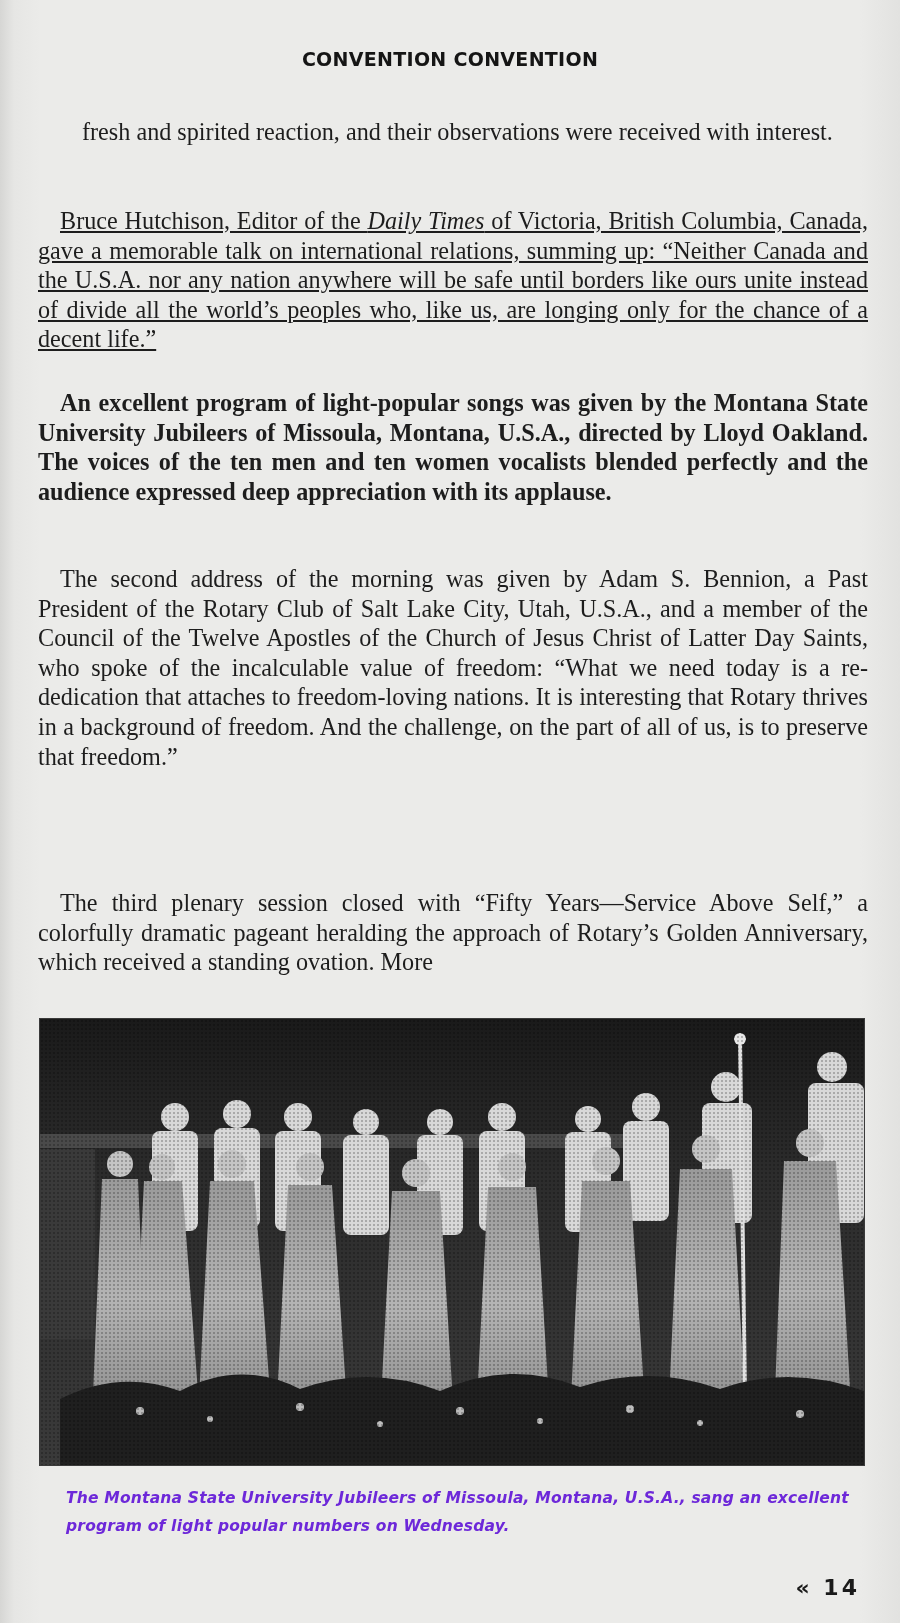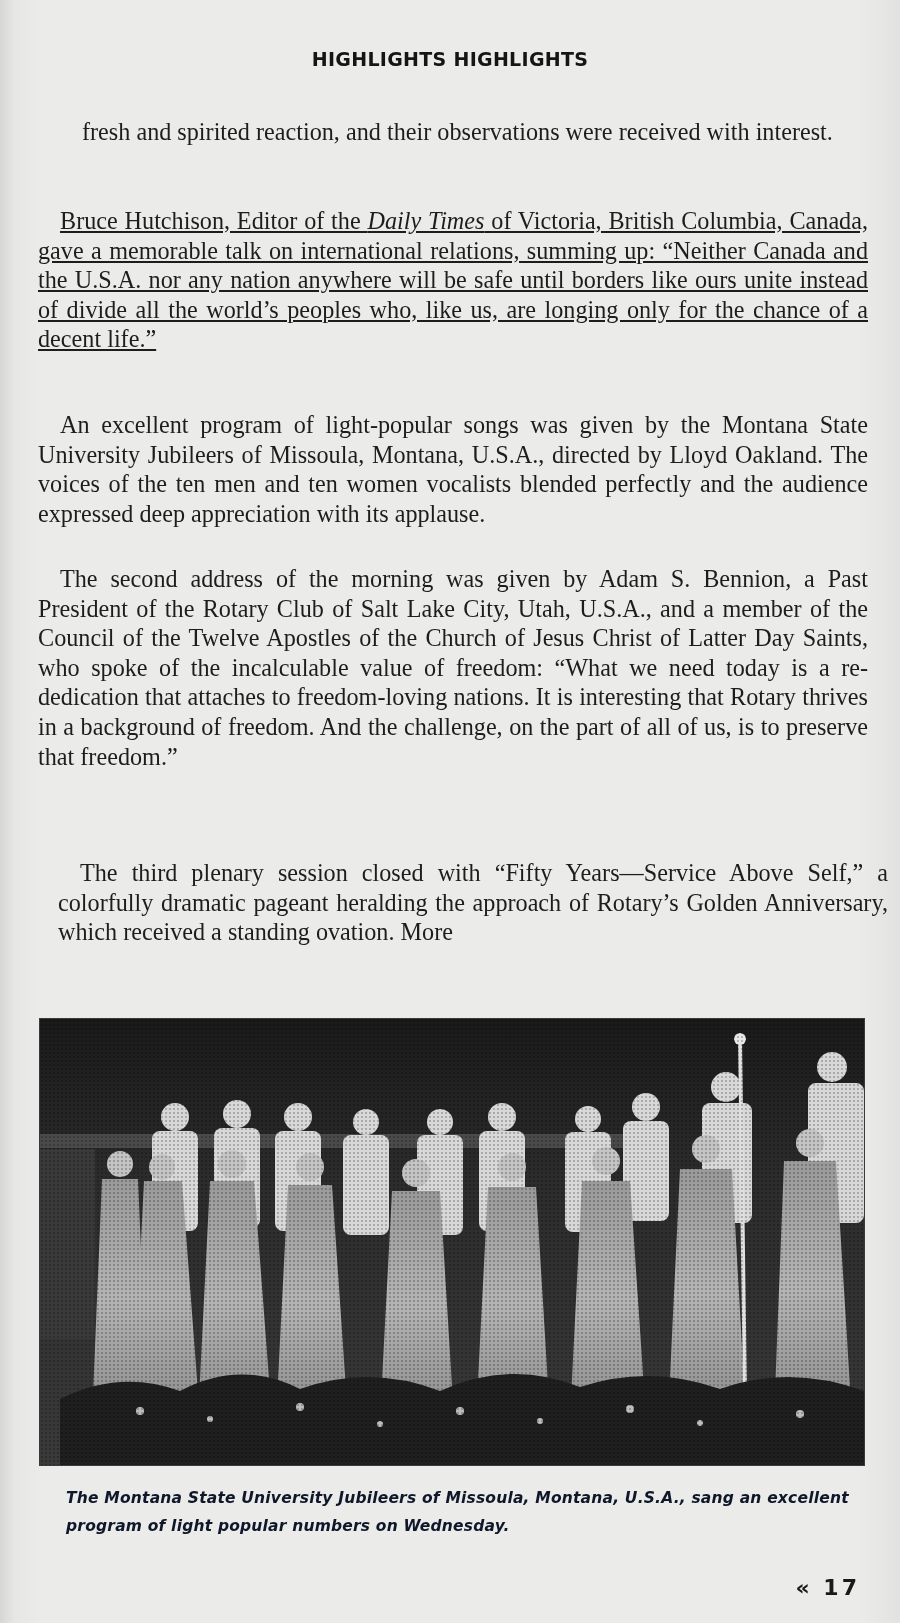--- a/index.html
+++ b/index.html
@@ -25,58 +25,58 @@
     position: absolute; left: 38px; width: 830px;
     font-size: 24.2px; line-height: 29.6px;
     text-align: justify;
     color: #1d1d1d;
   }
   .para { margin: 0; text-indent: 22px; }
   .para.noindent { text-indent: 0; }
   .para i { font-style: italic; }
   #p0 { top: 117px; margin-left: 44px; }
   #p1 { top: 206px; text-decoration: underline; }
-  #p2 { top: 410px; }
+  #p2 { top: 388px; font-weight: bold; }
   #p3 { top: 564px; }
-  #p4 { top: 858px; margin-left: 20px; }
+  #p4 { top: 888px; }
 
   .photo {
     position: absolute; left: 39px; top: 1018px; width: 824px; height: 446px;
     background: #2a2a2a;
     overflow: hidden;
     border: 1px solid #3a3a3a;
   }
   .photo svg { display: block; width: 100%; height: 100%; }
   .halftone {
     position: absolute; inset: 0;
     background-image: radial-gradient(circle, rgba(0,0,0,0.22) 1px, transparent 1.4px);
     background-size: 4px 4px;
     pointer-events: none;
   }
   .caption {
     position: absolute; left: 66px; top: 1484px; width: 800px;
     font-family: "DejaVu Sans", sans-serif;
     font-style: italic; font-weight: bold;
     font-size: 15.5px; line-height: 28px;
-    color: #0f172a;
+    color: #6d28d9;
     letter-spacing: 0.2px;
   }
   .page-number {
     position: absolute; right: 40px; top: 1575px;
     font-family: "DejaVu Sans", sans-serif;
     font-weight: bold; font-size: 22px; color: #1a1a1a;
     letter-spacing: 3px;
   }
 </style>
 </head>
 <body>
 
 <div class="page-shade"></div>
 
-<div class="running-head">HIGHLIGHTS HIGHLIGHTS</div>
+<div class="running-head">CONVENTION CONVENTION</div>
 
 <div class="body-text" id="p0">
   <p class="para noindent">fresh and spirited reaction, and their observations were received with interest.</p>
 </div>
 
 <div class="body-text" id="p1">
   <p class="para"><span>Bruce Hutchison, Editor of the </span><i>Daily Times</i><span> of Victoria, British Columbia, Canada, gave a memorable talk on international relations, summing up: “Neither Canada and the U.S.A. nor any nation anywhere will be safe until borders like ours unite instead of divide all the world’s peoples who, like us, are longing only for the chance of a decent life.”</span></p>
 </div>
 
 <div class="body-text" id="p2">
@@ -168,13 +168,13 @@
       <circle cx="590" cy="390" r="4"></circle>
         <circle cx="660" cy="404" r="3"></circle>
         <circle cx="760" cy="395" r="4"></circle>
     </g>
   </svg>
   <div class="halftone"></div>
 </div>
 
 <div class="caption">The Montana State University Jubileers of Missoula, Montana, U.S.A., sang an excellent program of light popular numbers on Wednesday.</div>
 
-<div class="page-number">« 17</div>
+<div class="page-number">« 14</div>
 
 </body></html>

